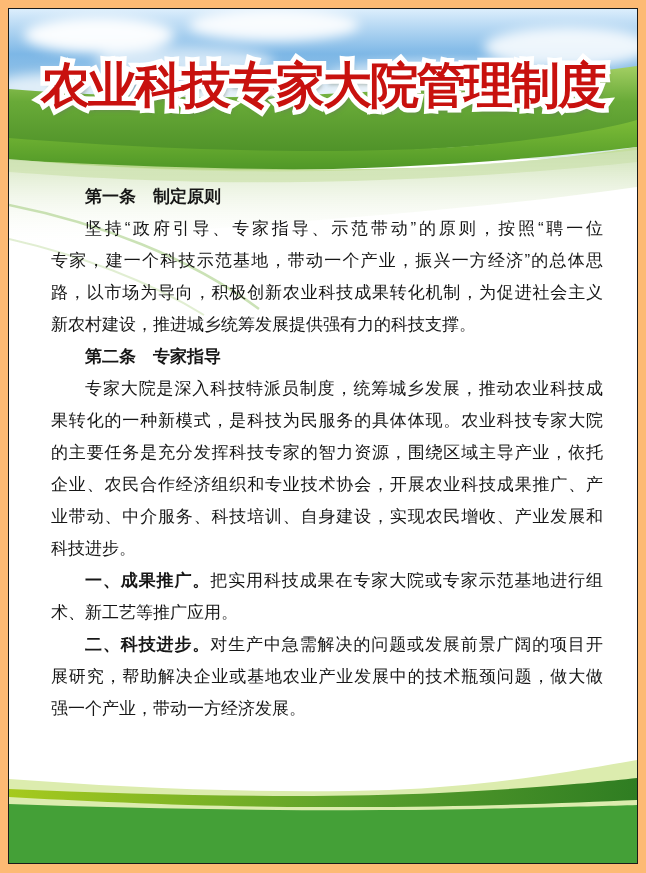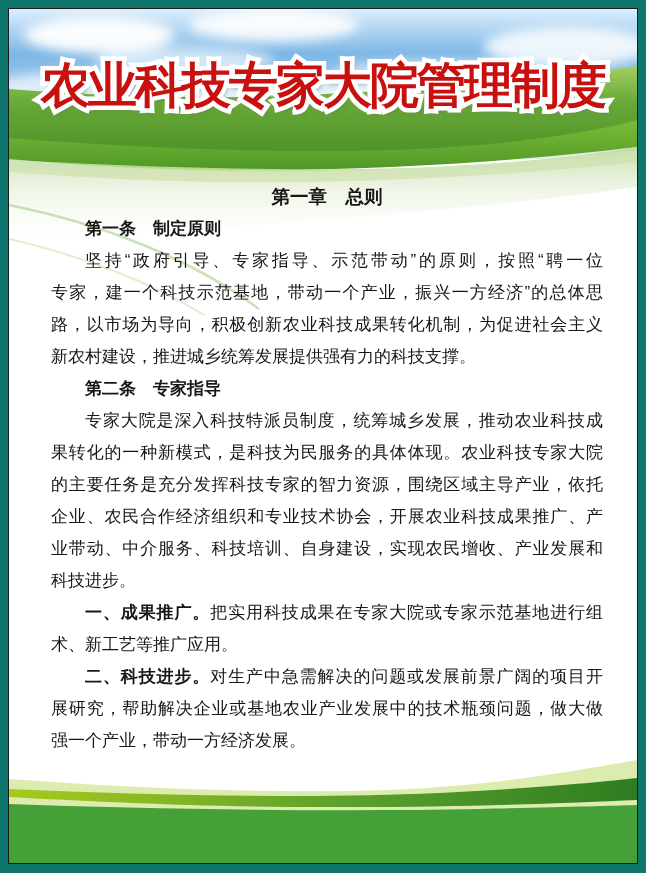--- a/index.html
+++ b/index.html
@@ -1,17 +1,17 @@
 <!DOCTYPE html>
 <html><head>
 <meta charset="utf-8">
 <style>
   html,body{margin:0;padding:0;}
   body{background:#c9c9c9;font-family:"Liberation Sans", sans-serif;}
-  .stage{position:relative;width:646px;height:873px;background:#0f766e;overflow:hidden;}
+  .stage{position:relative;width:646px;height:873px;background:#fdba74;overflow:hidden;}
   .poster{position:absolute;left:8px;top:8px;width:630px;height:856px;background:#ffffff;
           border:1px solid #1a1a1a;box-sizing:border-box;overflow:hidden;}
   .hdr-svg{position:absolute;left:0;top:0;width:628px;height:320px;pointer-events:none;z-index:1;}
   .ftr-svg{position:absolute;left:0;bottom:0;width:628px;height:112px;pointer-events:none;z-index:1;}
 
   .title-wrap{position:absolute;left:0;top:44px;width:628px;text-align:center;z-index:2;
               font-size:49px;font-weight:900;letter-spacing:-2px;line-height:64px;white-space:nowrap;}
   .title-wrap::before{content:attr(data-text);position:absolute;left:0;top:0;width:100%;
               color:#ffffff;-webkit-text-stroke:9px #ffffff;
               text-shadow:3px 5px 4px rgba(105,118,100,0.6);}
@@ -77,21 +77,20 @@
 
       <path fill="none" stroke="#a9cf86" stroke-width="2.5" opacity="0.6" d="M0,196 C90,214 180,248 250,300"></path>
       <path fill="none" stroke="#bcd99c" stroke-width="2" opacity="0.45" d="M0,230 C70,246 140,272 195,306"></path>
     </svg>
 
     <div class="title-wrap" data-text="农业科技专家大院管理制度">
       <span class="title-text">农业科技专家大院管理制度</span>
     </div>
 
     <div class="doc">
-        <div class="line center"><span class="b">第一章　总则</span></div>
         <div class="line indent"><span class="b">第一条　制定原则</span></div>
         <div class="line indent fill"><span>坚持“政府引导、专家指导、示范带动”的原则，按照“聘一位</span></div>
         <div class="line fill"><span>专家，建一个科技示范基地，带动一个产业，振兴一方经济”的总体思</span></div>
         <div class="line fill"><span>路，以市场为导向，积极创新农业科技成果转化机制，为促进社会主义</span></div>
         <div class="line"><span>新农村建设，推进城乡统筹发展提供强有力的科技支撑。</span></div>
         <div class="line indent"><span class="b">第二条　专家指导</span></div>
         <div class="line indent fill"><span>专家大院是深入科技特派员制度，统筹城乡发展，推动农业科技成</span></div>
         <div class="line fill"><span>果转化的一种新模式，是科技为民服务的具体体现。农业科技专家大院</span></div>
         <div class="line fill"><span>的主要任务是充分发挥科技专家的智力资源，围绕区域主导产业，依托</span></div>
         <div class="line fill"><span>企业、农民合作经济组织和专业技术协会，开展农业科技成果推广、产</span></div>

